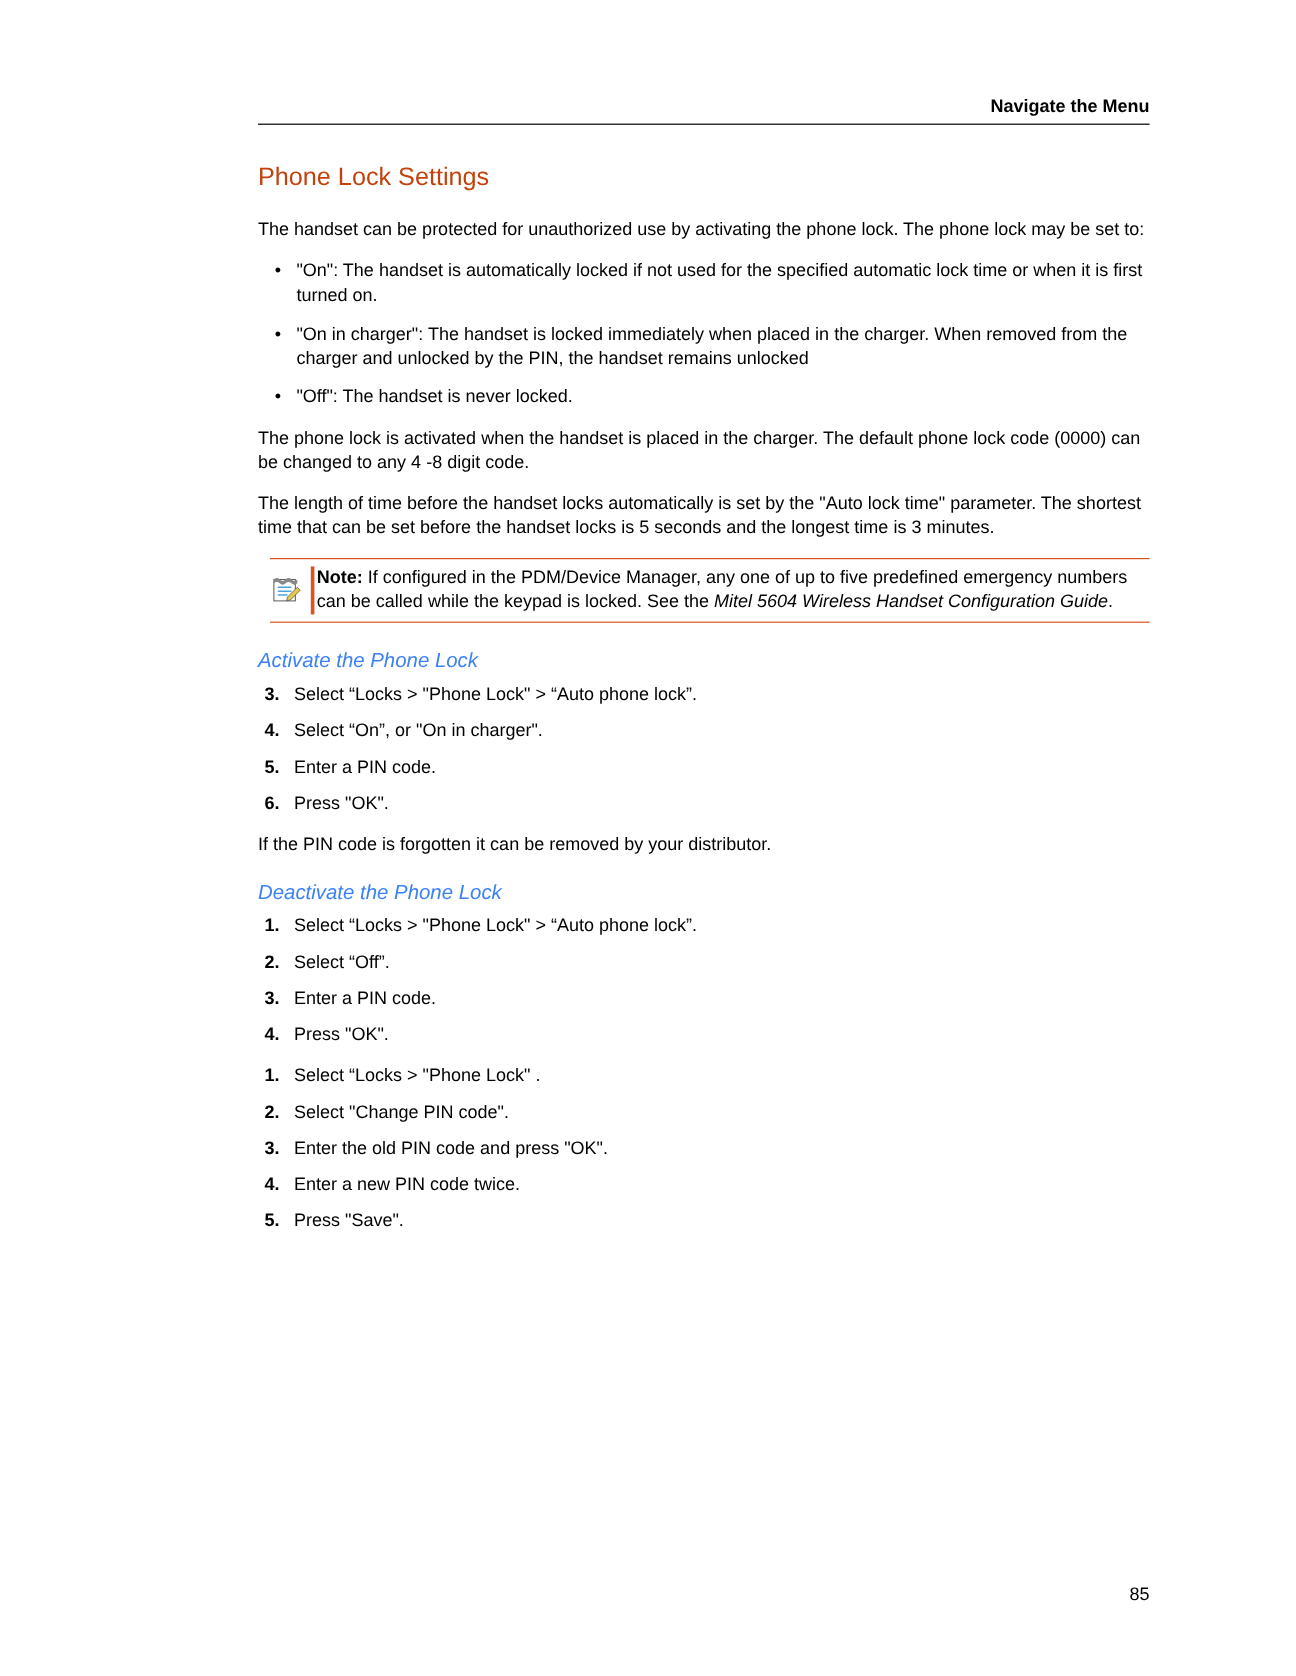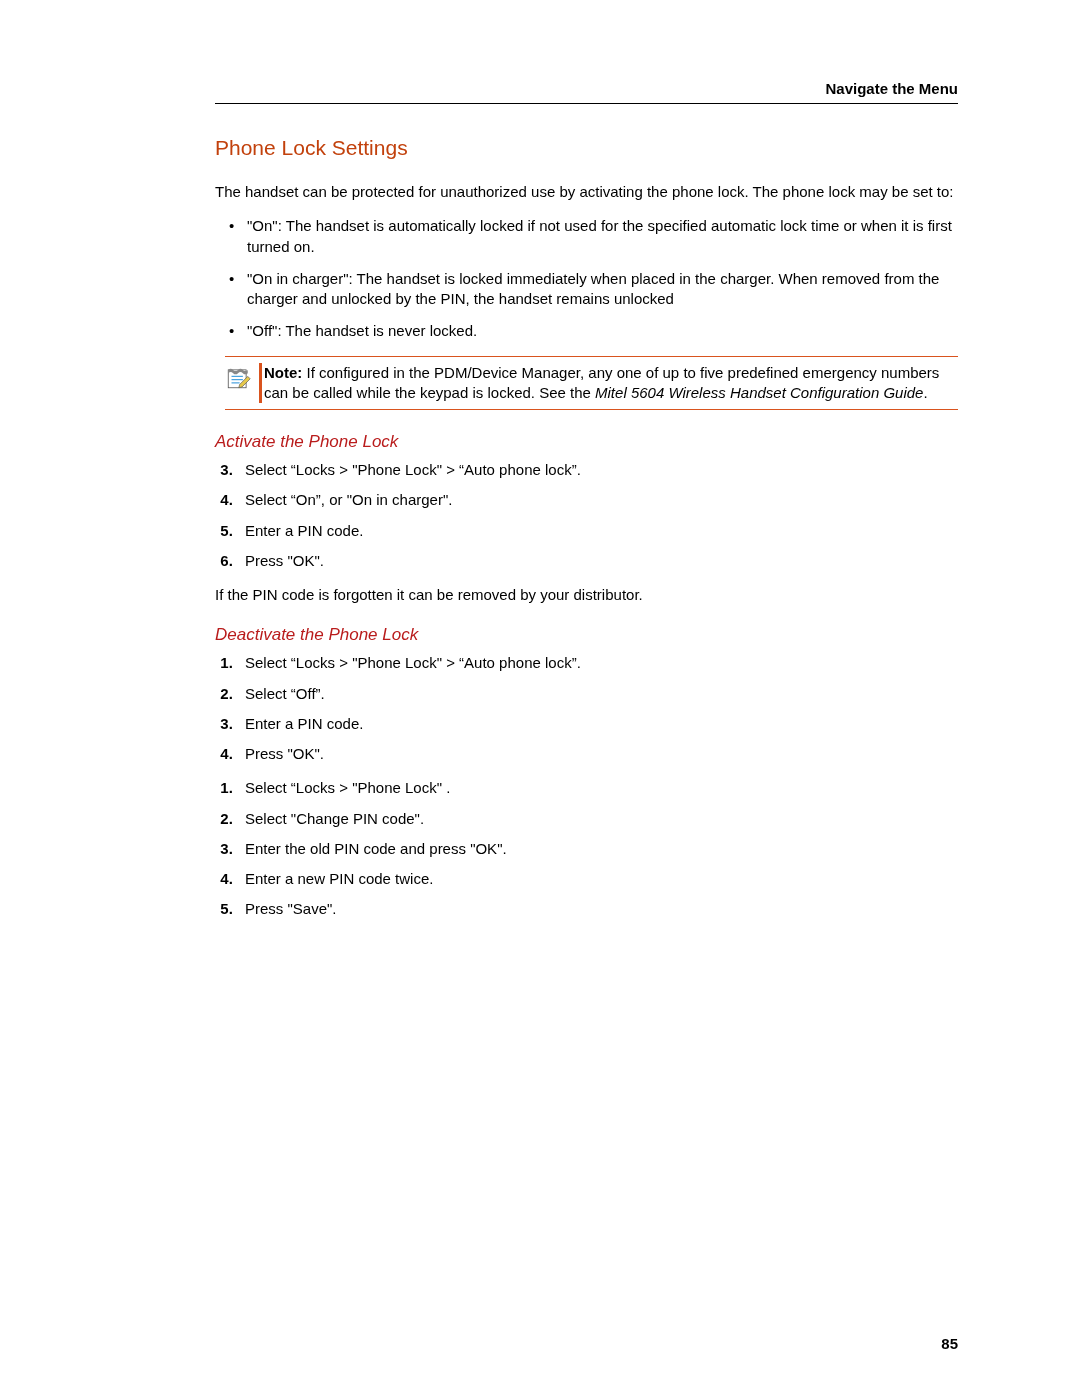--- a/index.html
+++ b/index.html
@@ -51,79 +51,81 @@
     position: absolute;
     left: 14px;
     top: 0;
   }
   .note-box {
     border-top: 1px solid #d9531e;
     border-bottom: 1px solid #d9531e;
     padding: 6px 0 6px 0;
     margin: 10px 0 22px 10px;
     display: flex;
-    align-items: flex-start;
+    align-items: center;
   }
   .note-icon {
     width: 30px;
     flex: 0 0 30px;
     margin-right: 4px;
     margin-top: 2px;
   }
   .note-text {
     border-left: 3px solid #d9531e;
     padding-left: 2px;
     line-height: 1.35;
   }
   .note-text .bold { font-weight: bold; }
   .note-text .italic { font-style: italic; }
   h3.sub {
-    color: #b91c1c;
+    color: #3b82f6;
     font-style: italic;
     font-weight: normal;
     font-size: 17px;
     margin: 20px 0 8px 0;
   }
   ol.steps {
     padding-left: 22px;
     margin: 0 0 14px 0;
   }
   ol.steps li {
     padding-left: 8px;
     margin-bottom: 10px;
     line-height: 1.35;
   }
   ol.steps li::marker {
     font-weight: bold;
   }
   .page-number {
     position: absolute;
-    bottom: 45px;
+    bottom: 60px;
     right: 110px;
-    font-weight: bold;
+    font-weight: normal;
     font-size: 15px;
   }
 </style>
 </head>
 <body>
 
 <div class="page">
 
   <div class="header-right">Navigate the Menu</div>
 
   <h2 class="section-title">Phone Lock Settings</h2>
 
   <p class="body">The handset can be protected for unauthorized use by activating the phone lock. The phone lock may be set to:</p>
 
   <ul class="bullets">
     <li>"On": The handset is automatically locked if not used for the specified automatic lock time or when it is first turned on.</li>
     <li>"On in charger": The handset is locked immediately when placed in the charger. When removed from the charger and unlocked by the PIN, the handset remains unlocked</li>
     <li>"Off": The handset is never locked.</li>
   </ul>
 
+  <p class="body">The phone lock is activated when the handset is placed in the charger. The default phone lock code (0000) can be changed to any 4 -8 digit code.</p>
+  <p class="body">The length of time before the handset locks automatically is set by the "Auto lock time" parameter. The shortest time that can be set before the handset locks is 5 seconds and the longest time is 3 minutes.</p>
 
   <div class="note-box">
     <div class="note-icon">
       <svg viewBox="0 0 32 32" width="26" height="26">
         <rect x="4" y="6" width="22" height="22" fill="#fff" stroke="#555" stroke-width="1"></rect>
         <path d="M4 6 q3 -3 6 0 t6 0 t6 0 t6 0 v4 q-3 3 -6 0 t-6 0 t-6 0 t-6 0 z" fill="#888"></path>
         <line x1="8" y1="14" x2="22" y2="14" stroke="#4aa3df" stroke-width="1.5"></line>
         <line x1="8" y1="18" x2="22" y2="18" stroke="#4aa3df" stroke-width="1.5"></line>
         <line x1="8" y1="22" x2="18" y2="22" stroke="#4aa3df" stroke-width="1.5"></line>
         <path d="M18 24 l10 -10 l3 3 l-10 10 l-4 1 z" fill="#e6c84b" stroke="#555" stroke-width="0.8"></path>

